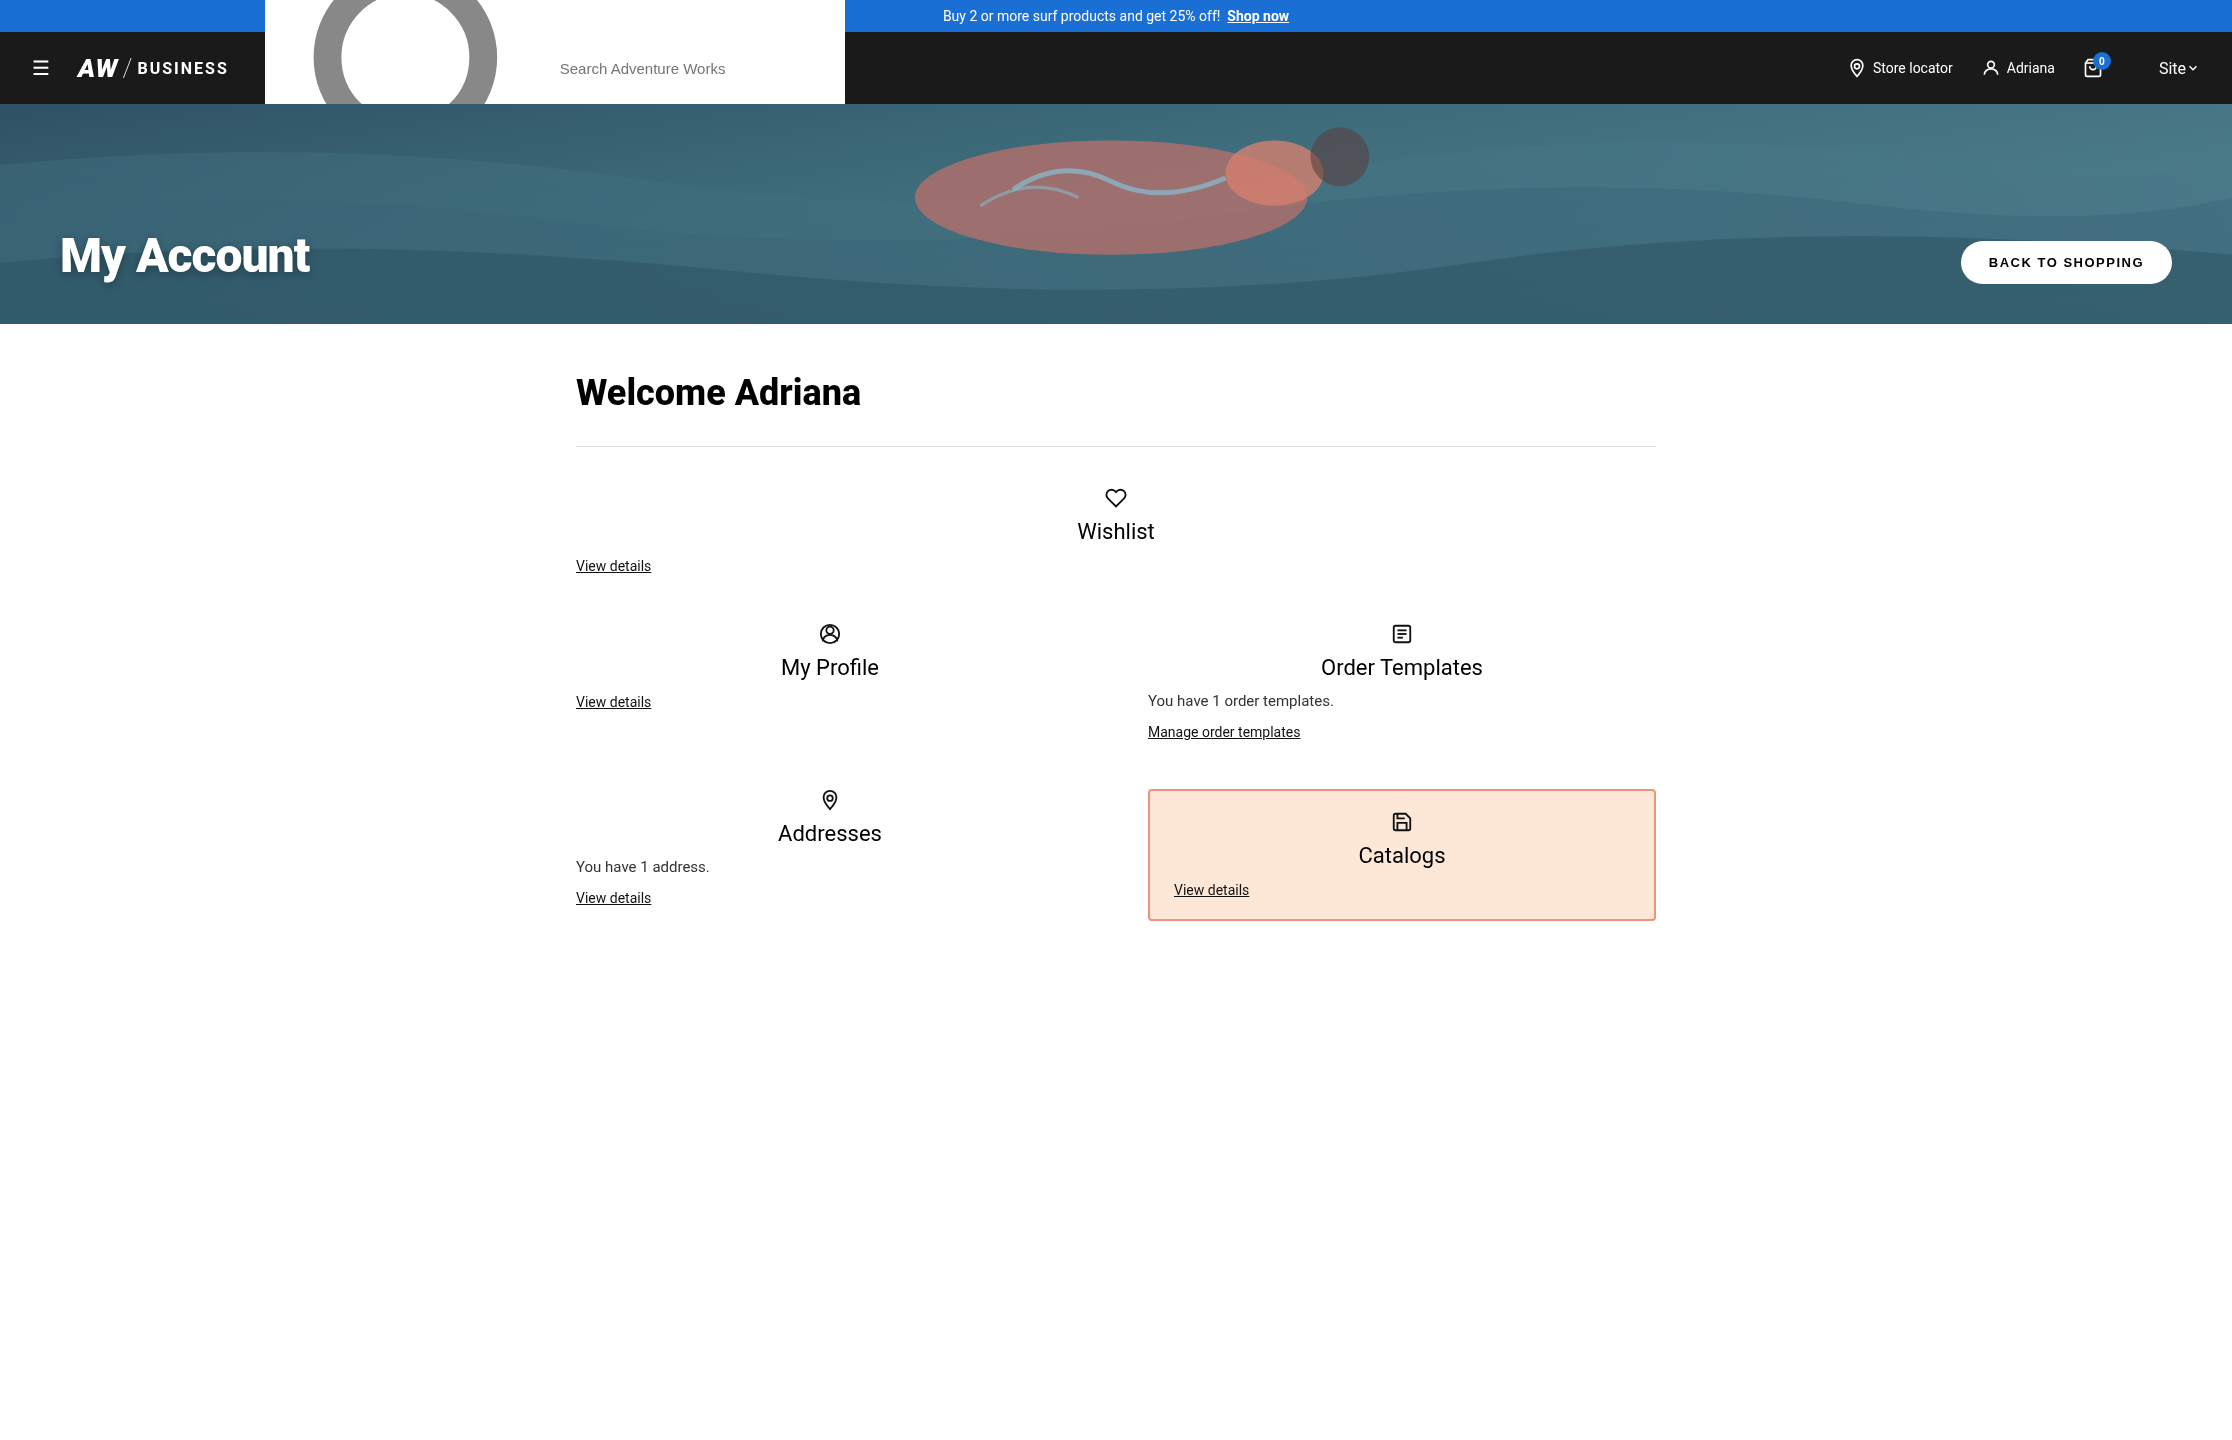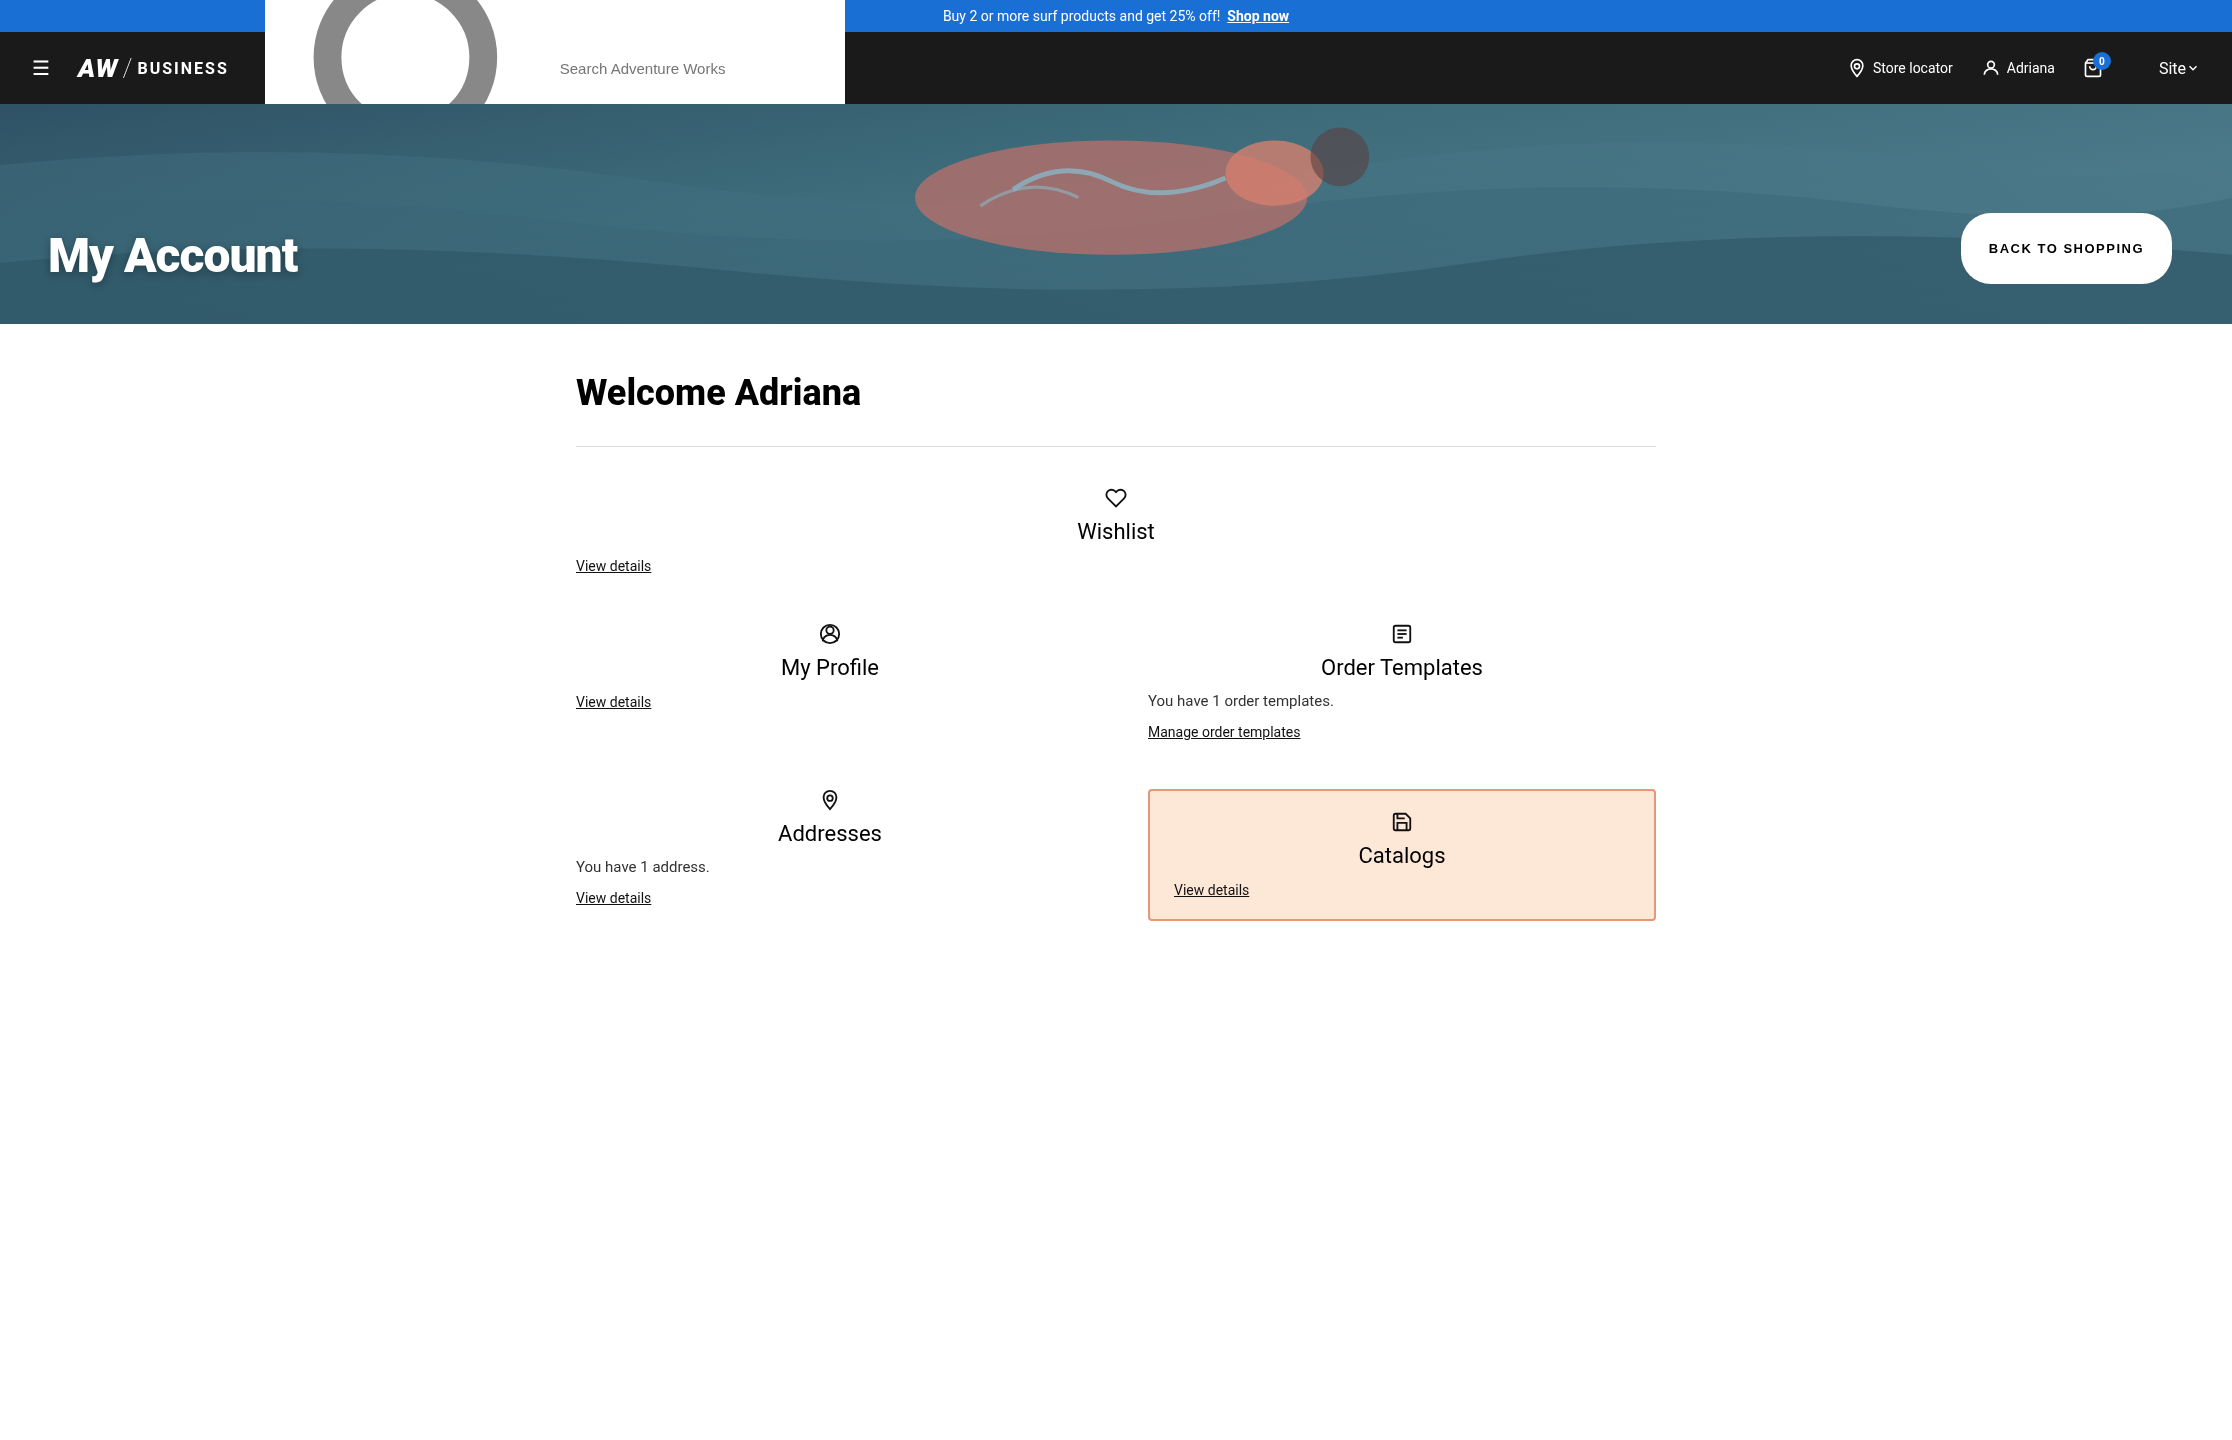--- a/index.html
+++ b/index.html
@@ -105,35 +105,35 @@
     }
     .hero-ocean {
       width: 100%;
       height: 100%;
       position: absolute;
       top: 0; left: 0;
     }
     .hero-title {
       position: absolute;
       bottom: 40px;
-      left: 48px;
+      left: 60px;
       color: white;
       font-size: 48px;
       font-weight: 900;
       letter-spacing: -1px;
       text-shadow: 0 2px 8px rgba(0,0,0,0.3);
     }
     .hero-back-btn {
       position: absolute;
       bottom: 40px;
       right: 60px;
       background: white;
       border: none;
       border-radius: 30px;
-      padding: 28px 28px;
+      padding: 14px 28px;
       font-size: 13px;
       font-weight: 700;
       letter-spacing: 1.5px;
       cursor: pointer;
       text-transform: uppercase;
       margin-top: 38px;
     }
 
     
     .main-content {

